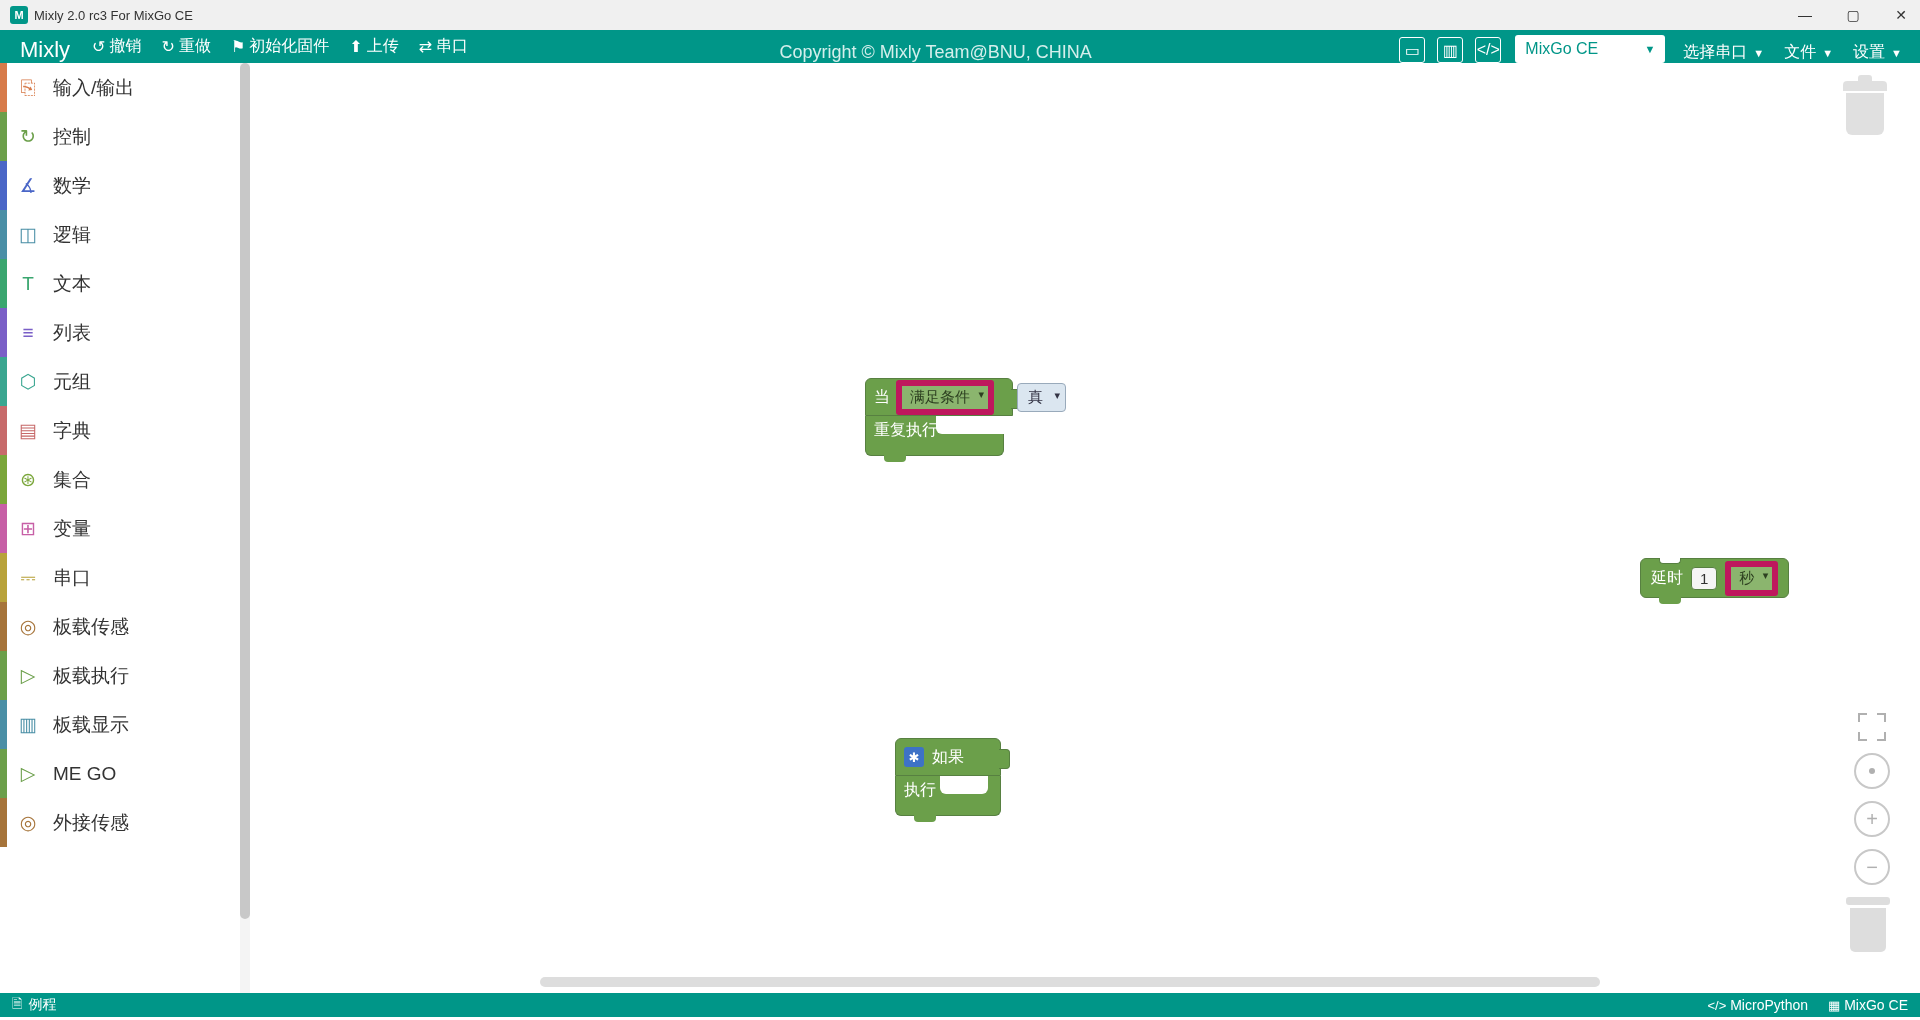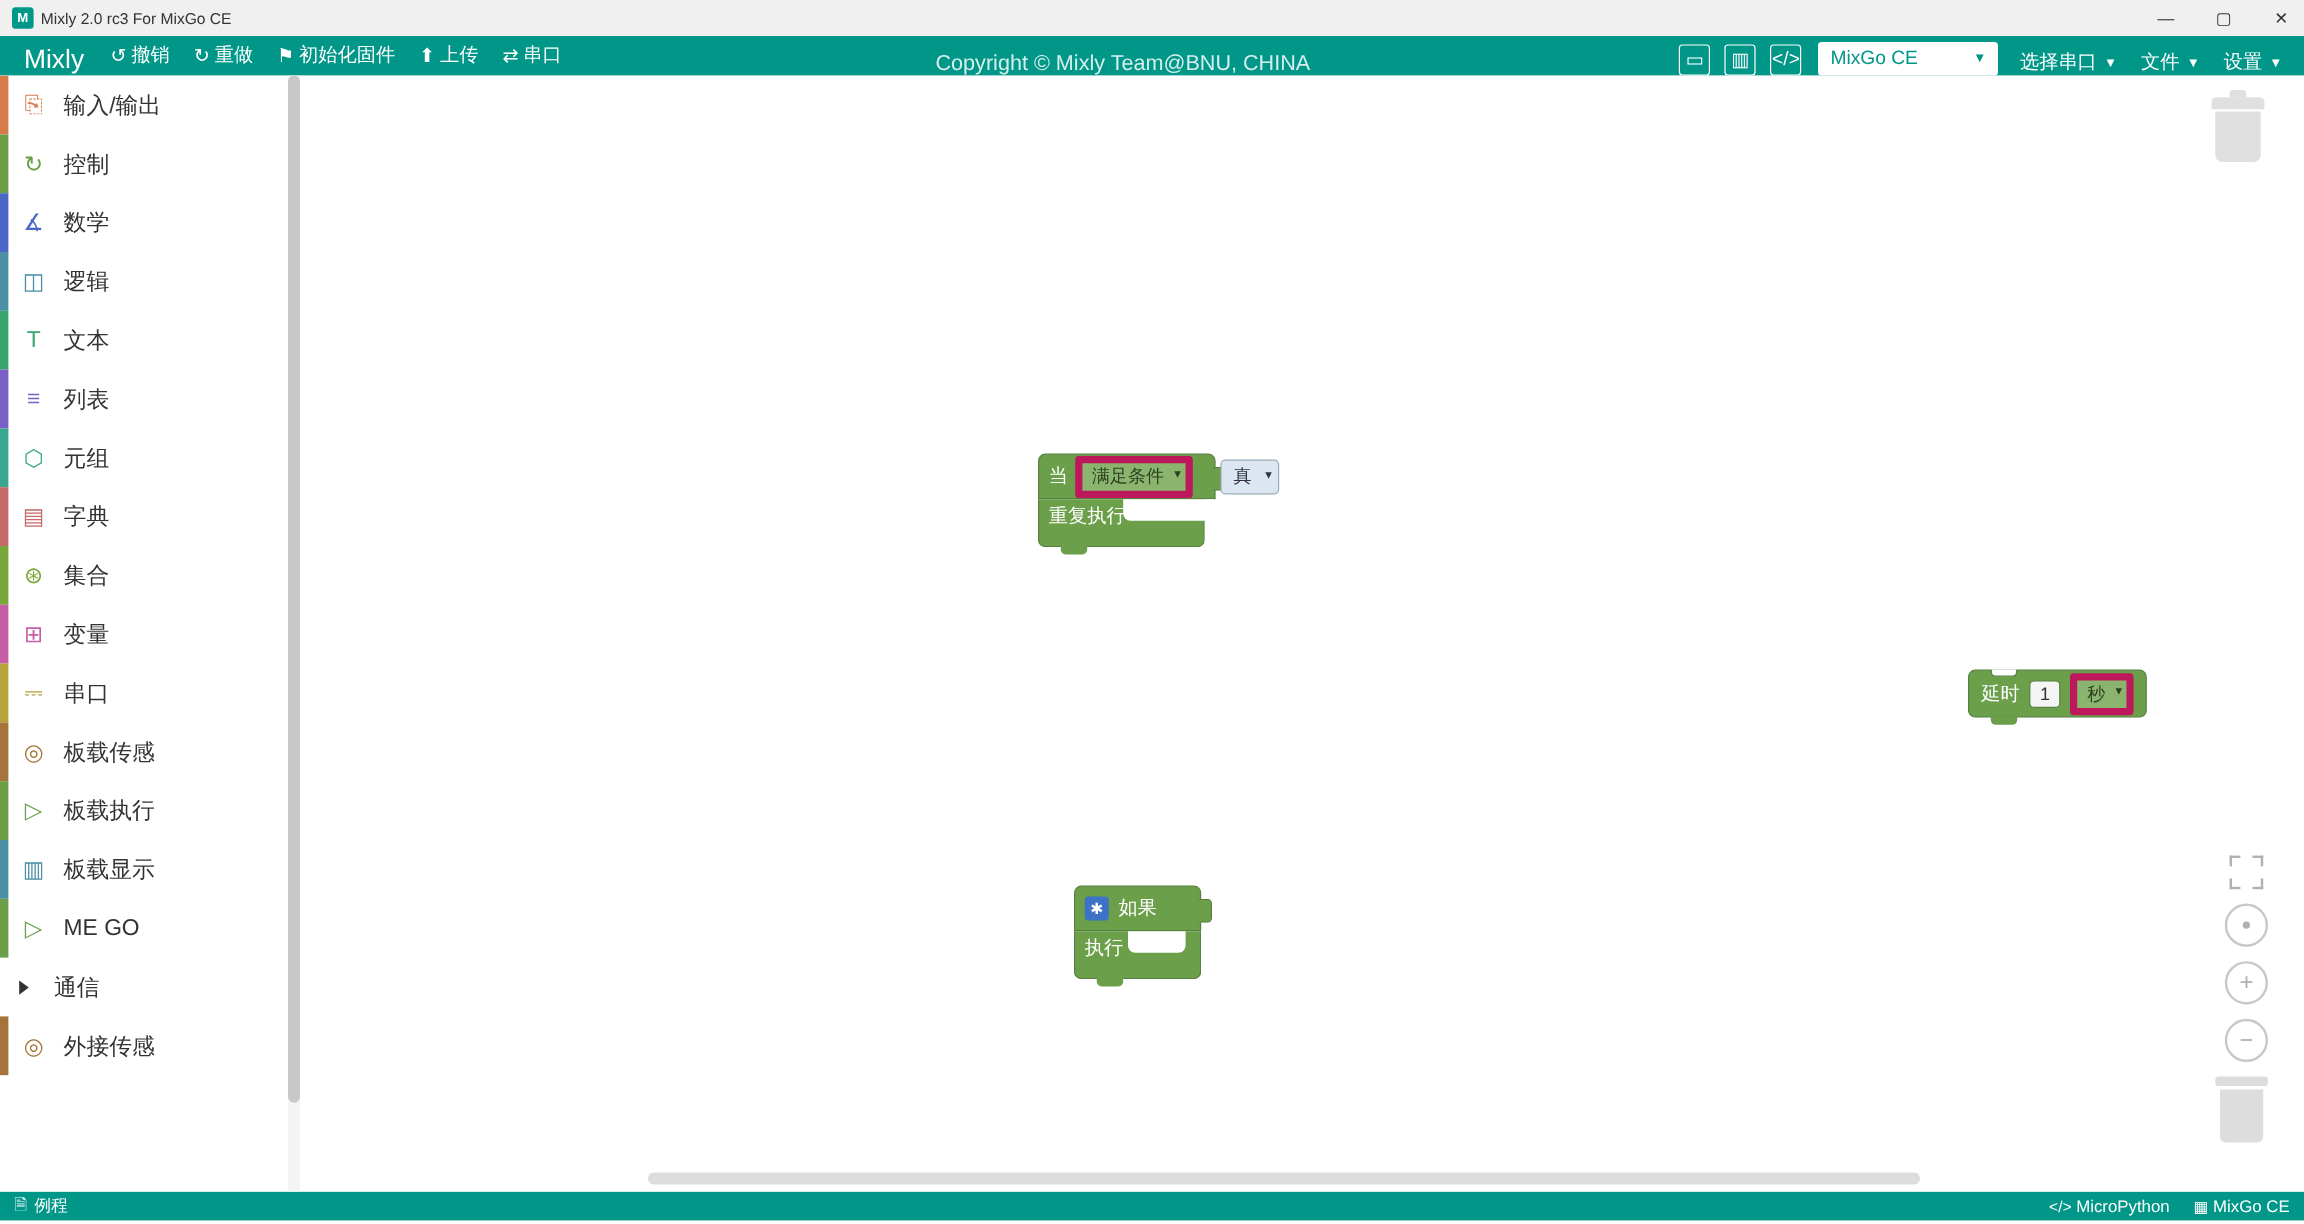--- a/index.html
+++ b/index.html
@@ -243,27 +243,20 @@
         <div class="lbl">板载显示</div>
       </div>
       <div class="cat">
         <div class="bar" style="background: rgb(107, 159, 74);"></div>
         <div class="ico">
           <span style="color: rgb(107, 159, 74);">▷</span>
         </div>
         <div class="lbl">ME GO</div>
       </div>
       <div class="cat">
-        <div class="bar" style="background: transparent;"></div>
-        <div class="ico" style="width: 34px;">
-          <div class="tri"></div>
-        </div>
-        <div class="lbl">通信</div>
-      </div>
-      <div class="cat">
         <div class="bar" style="background: rgb(166, 116, 58);"></div>
         <div class="ico">
           <span style="color: rgb(166, 116, 58);">◎</span>
         </div>
         <div class="lbl">外接传感</div>
       </div>
       <div class="track"></div>
     <div class="thumb"></div>
   </div>
 

